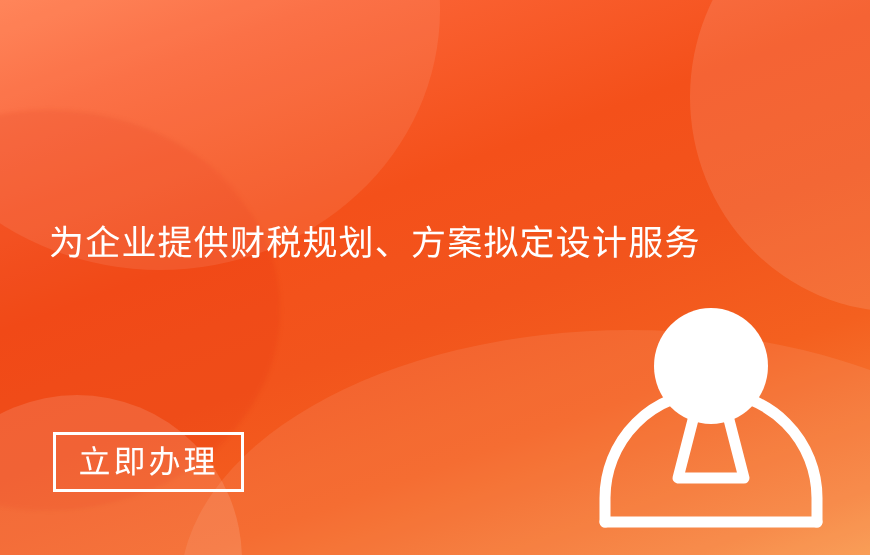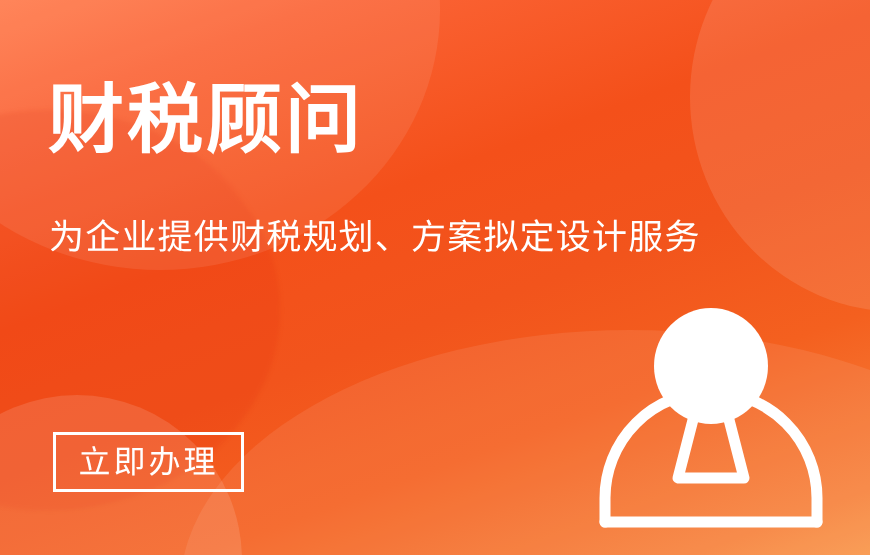--- a/index.html
+++ b/index.html
@@ -99,21 +99,21 @@
     font-size: 76px;
     font-weight: 700;
     letter-spacing: 3px;
     line-height: 1;
     white-space: nowrap;
   }
 
   .subheadline {
     position: absolute;
     left: 49px;
-    top: 216px;
+    top: 222px;
     margin: 0;
     color: #ffffff;
     font-size: 35px;
     font-weight: 400;
     letter-spacing: 1.2px;
     line-height: 1.2;
     white-space: nowrap;
   }
 
   .cta-button {
@@ -154,21 +154,20 @@
 <div class="banner">
 
   <div class="deco deco-mid-left-dark"></div>
   <div class="deco deco-top-left-wash"></div>
   <div class="deco deco-top-right"></div>
   <div class="deco deco-bottom-sweep"></div>
   <div class="deco deco-bottom-left"></div>
 
   <div class="content">
 
-    <h1 class="headline">财税顾问</h1>
 
     <p class="subheadline">为企业提供财税规划、方案拟定设计服务</p>
 
     <button class="cta-button">立即办理</button>
 
     <svg class="person-icon" viewBox="0 0 240 232" aria-hidden="true">
 
       <ellipse cx="119" cy="66" rx="57" ry="58" fill="#ffffff"></ellipse>
 
       <path d="M 13 222 L 13 198 A 106 106 0 0 1 225 198 L 225 222" fill="none" stroke="#ffffff" stroke-width="11" stroke-linecap="round" stroke-linejoin="round"></path>

